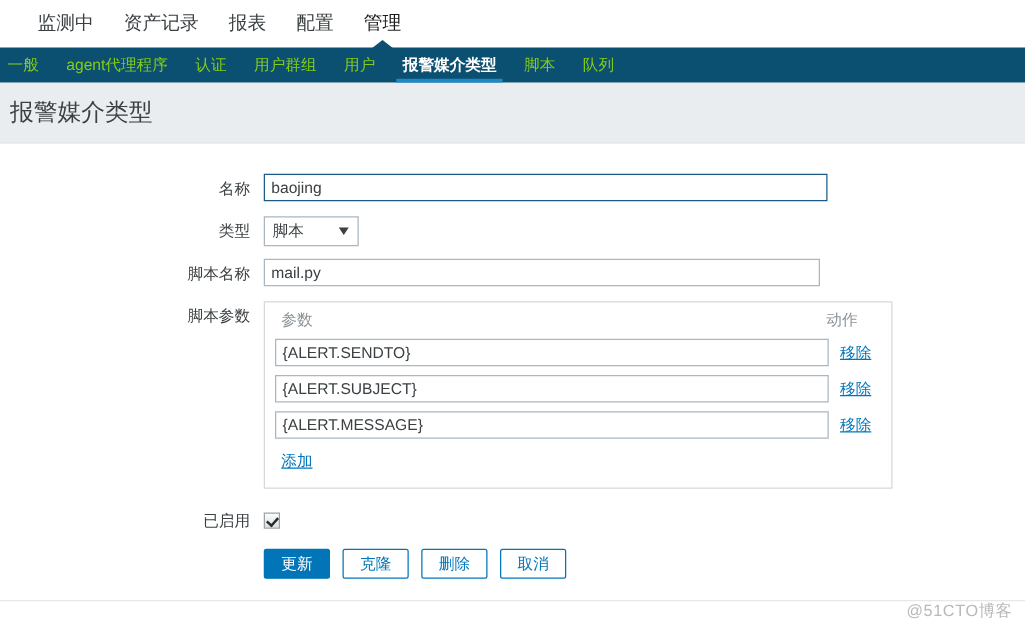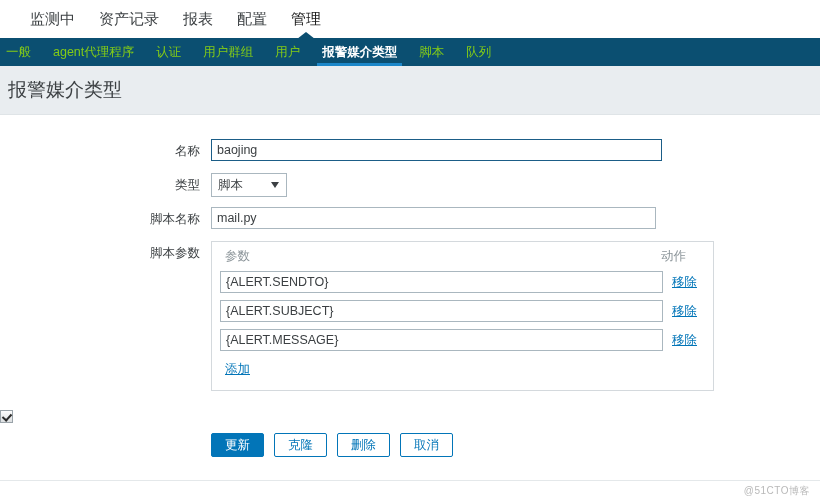--- a/index.html
+++ b/index.html
@@ -294,21 +294,21 @@
     background: #0275b8;
     color: #ffffff;
     border-color: #0275b8;
   }
 
   
   .watermark {
     position: absolute;
     right: 10px;
     bottom: 5px;
-    font-size: 10px;
+    font-size: 13px;
     color: #b9b9b9;
     letter-spacing: 0.5px;
     user-select: none;
   }
   .footer-sep {
     position: absolute;
     left: 0;
     right: 0;
     bottom: 22px;
     height: 1px;
@@ -384,20 +384,21 @@
       <div class="param-row">
         <input class="param-input" type="text" value="{ALERT.MESSAGE}" style="">
         <span class="remove-link">移除</span>
       </div>
 
       <span class="add-link">添加</span>
     </div>
   </div>
 
   <div class="form-row" style="margin-top:14px;">
+    <div class="form-label">已启用</div>
     <span class="chk"></span>
   </div>
 
   <div class="form-row">
     <div class="form-label"></div>
     <div class="btn-row" style="margin-top:0;">
       <button class="btn primary">更新</button>
       <button class="btn">克隆</button>
       <button class="btn">删除</button>
       <button class="btn">取消</button>

